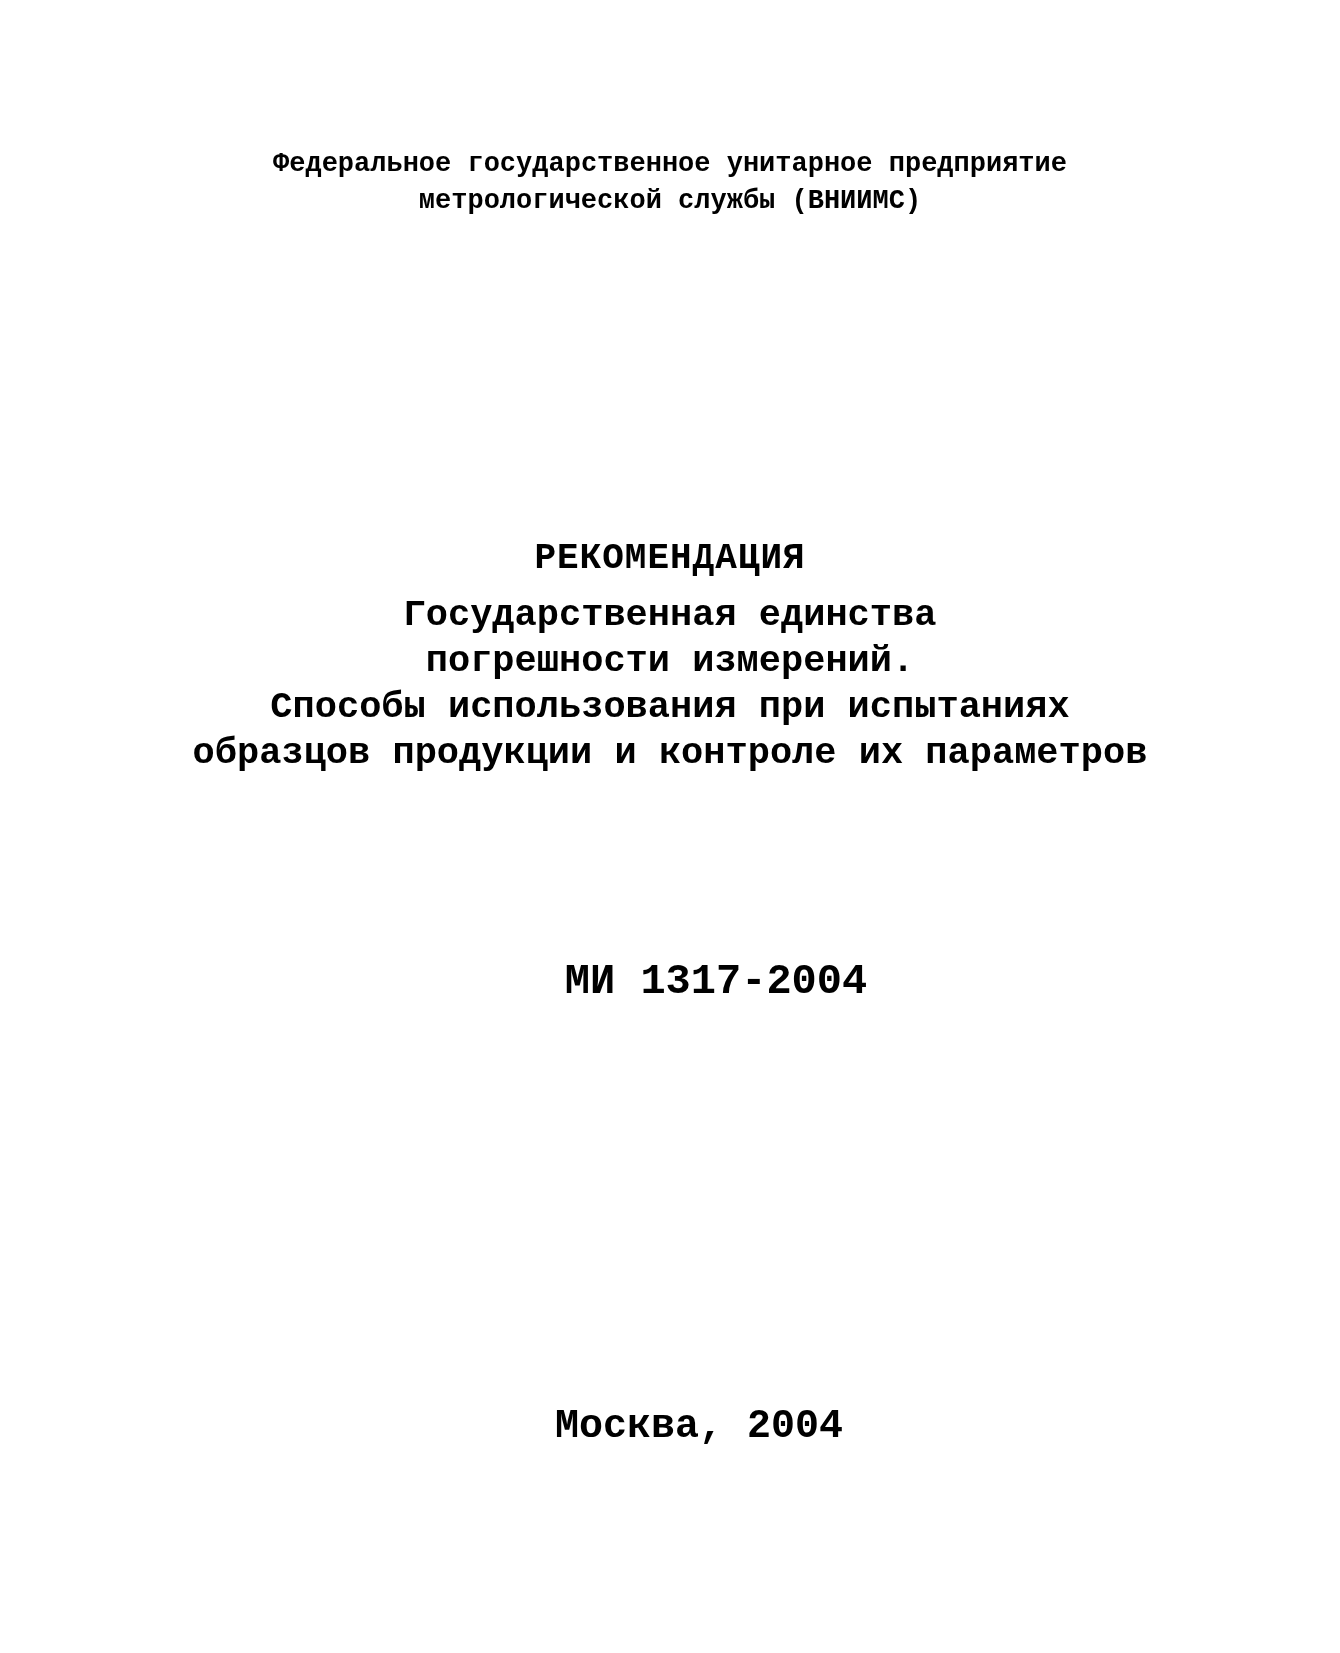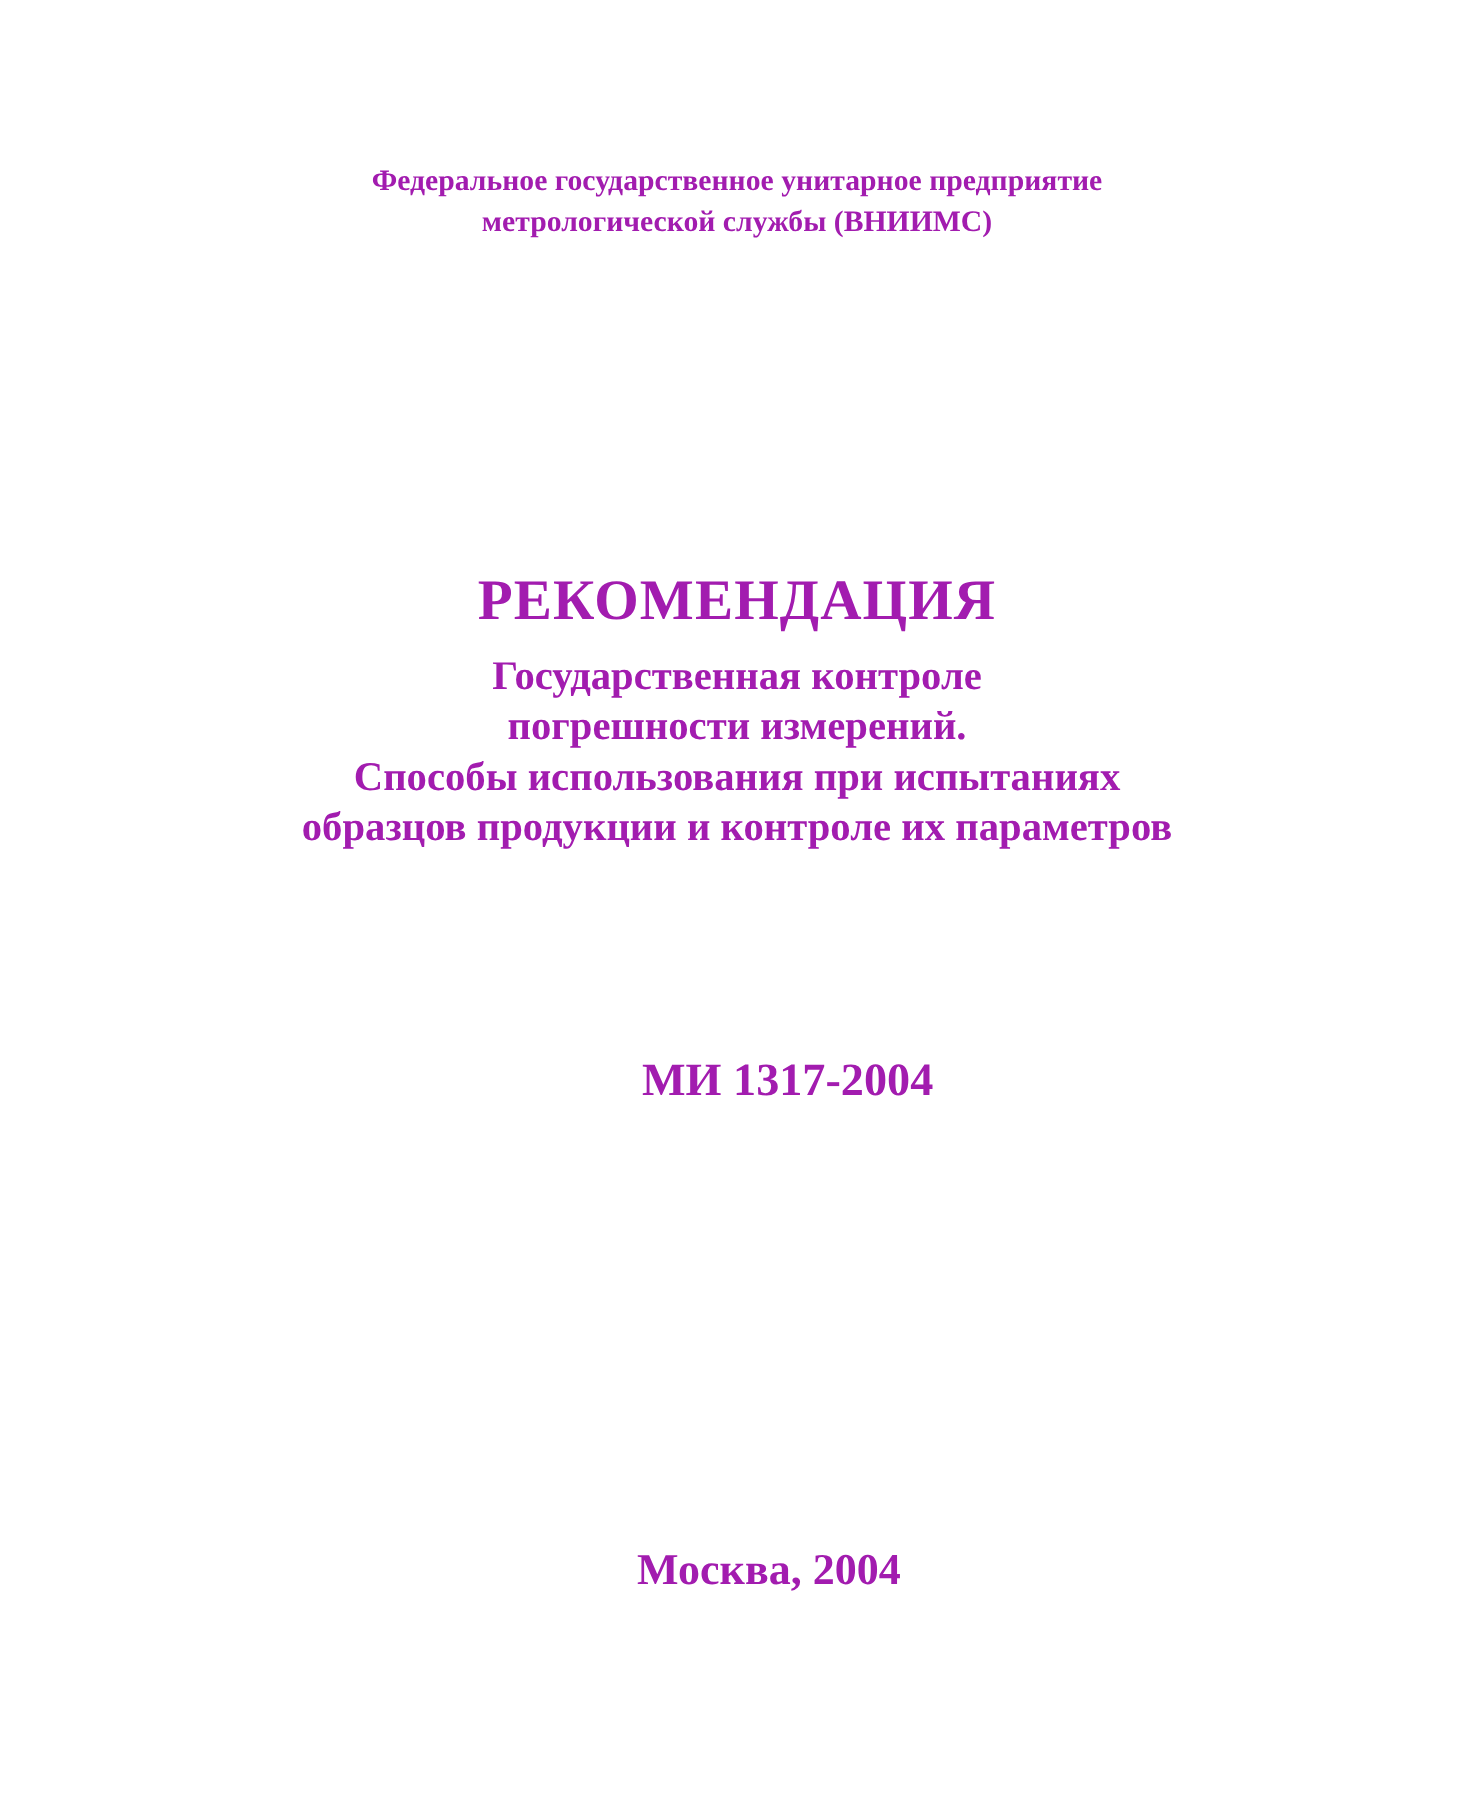--- a/index.html
+++ b/index.html
@@ -6,39 +6,39 @@
     margin: 0;
     padding: 0;
     background: #ffffff;
   }
   .page {
     position: relative;
     width: 1340px;
     height: 1653px;
     margin: 0 auto;
     background: #ffffff;
-    color: #a21caf;
-    font-family: Liberation Serif, serif;
+    color: #000000;
+    font-family: Liberation Mono, monospace;
     font-weight: bold;
     overflow: hidden;
   }
   .centered {
     position: absolute;
     left: 0;
     width: 100%;
     text-align: center;
   }
   .header-block {
     top: 146px;
     font-size: 27px;
     line-height: 37px;
   }
   .main-title {
-    top: 516px;
-    font-size: 52px;
+    top: 528px;
+    font-size: 36px;
     line-height: 62px;
     letter-spacing: 1px;
   }
   .subtitle-block {
     top: 592px;
     font-size: 37px;
     line-height: 46px;
   }
   .doc-number {
     top: 957px;
@@ -59,21 +59,21 @@
 <div class="page">
 
   <div class="centered header-block">
     <div>Федеральное государственное унитарное предприятие</div>
     <div>метрологической службы (ВНИИМС)</div>
   </div>
 
   <div class="centered main-title">РЕКОМЕНДАЦИЯ</div>
 
   <div class="centered subtitle-block">
-    <div>Государственная контроле</div>
+    <div>Государственная единства</div>
     <div>погрешности измерений.</div>
     <div>Способы использования при испытаниях</div>
     <div>образцов продукции и контроле их параметров</div>
   </div>
 
   <div class="centered doc-number">МИ 1317-2004</div>
 
   <div class="centered city-year">Москва, 2004</div>
 
 </div>

